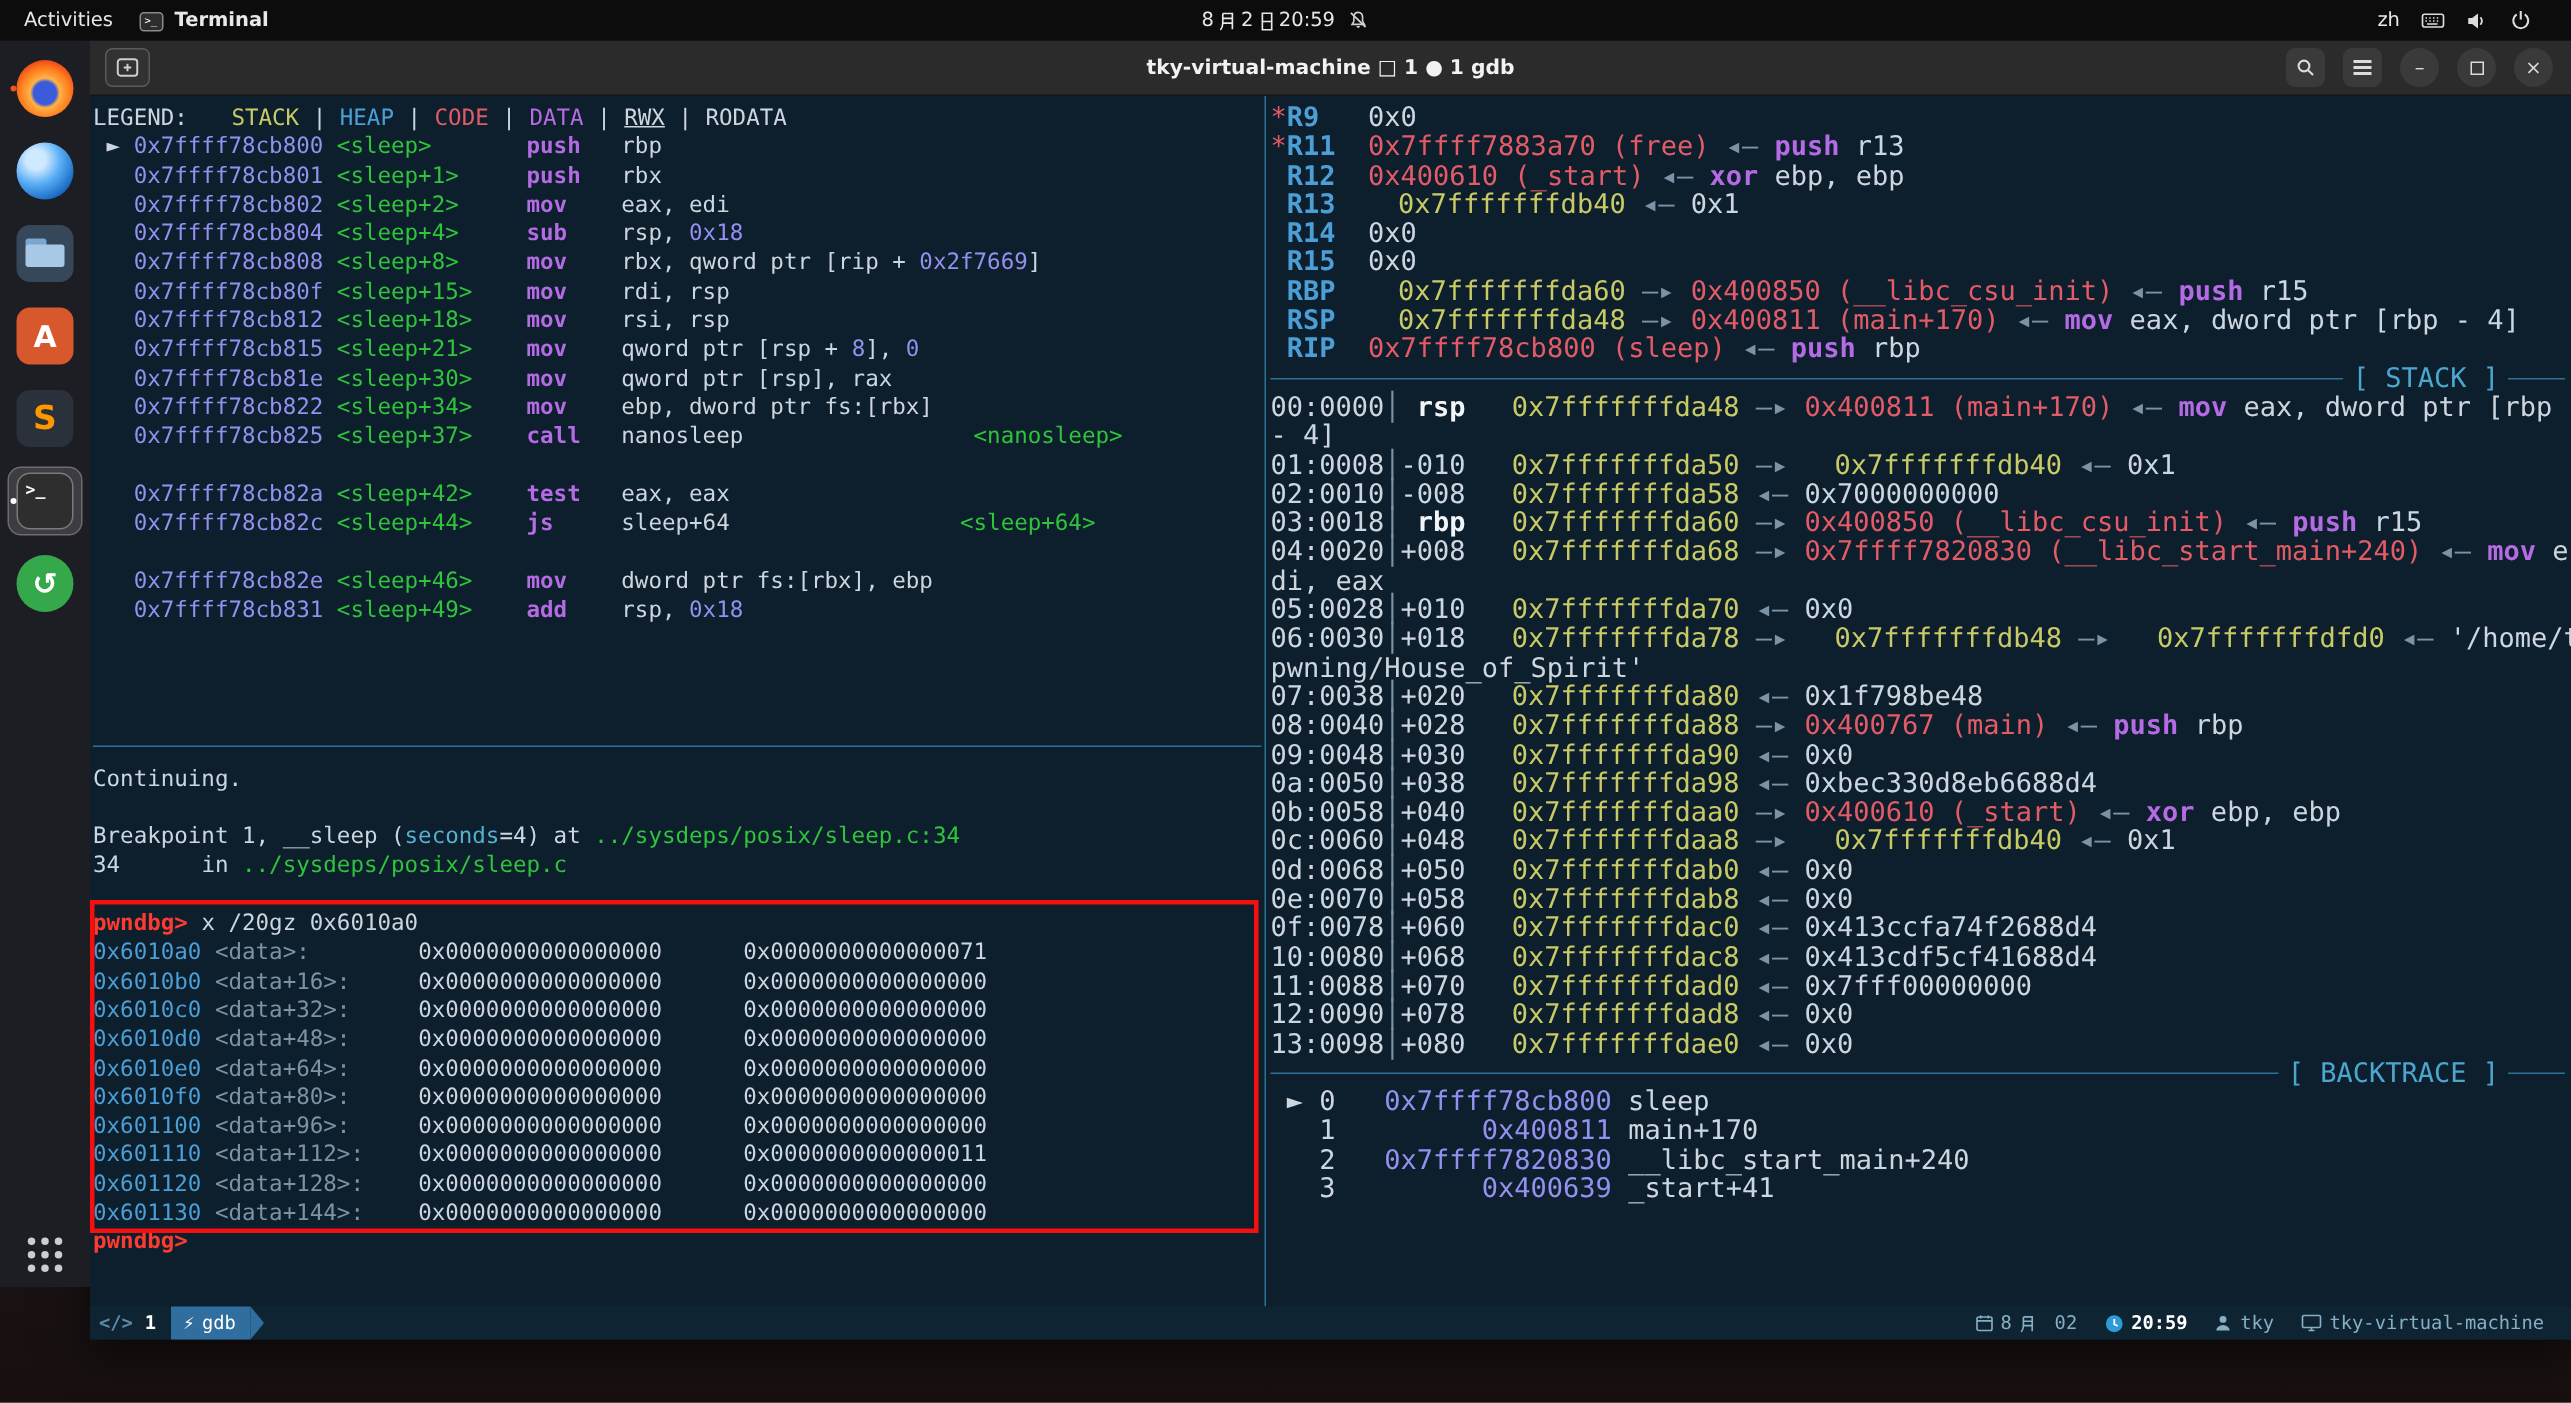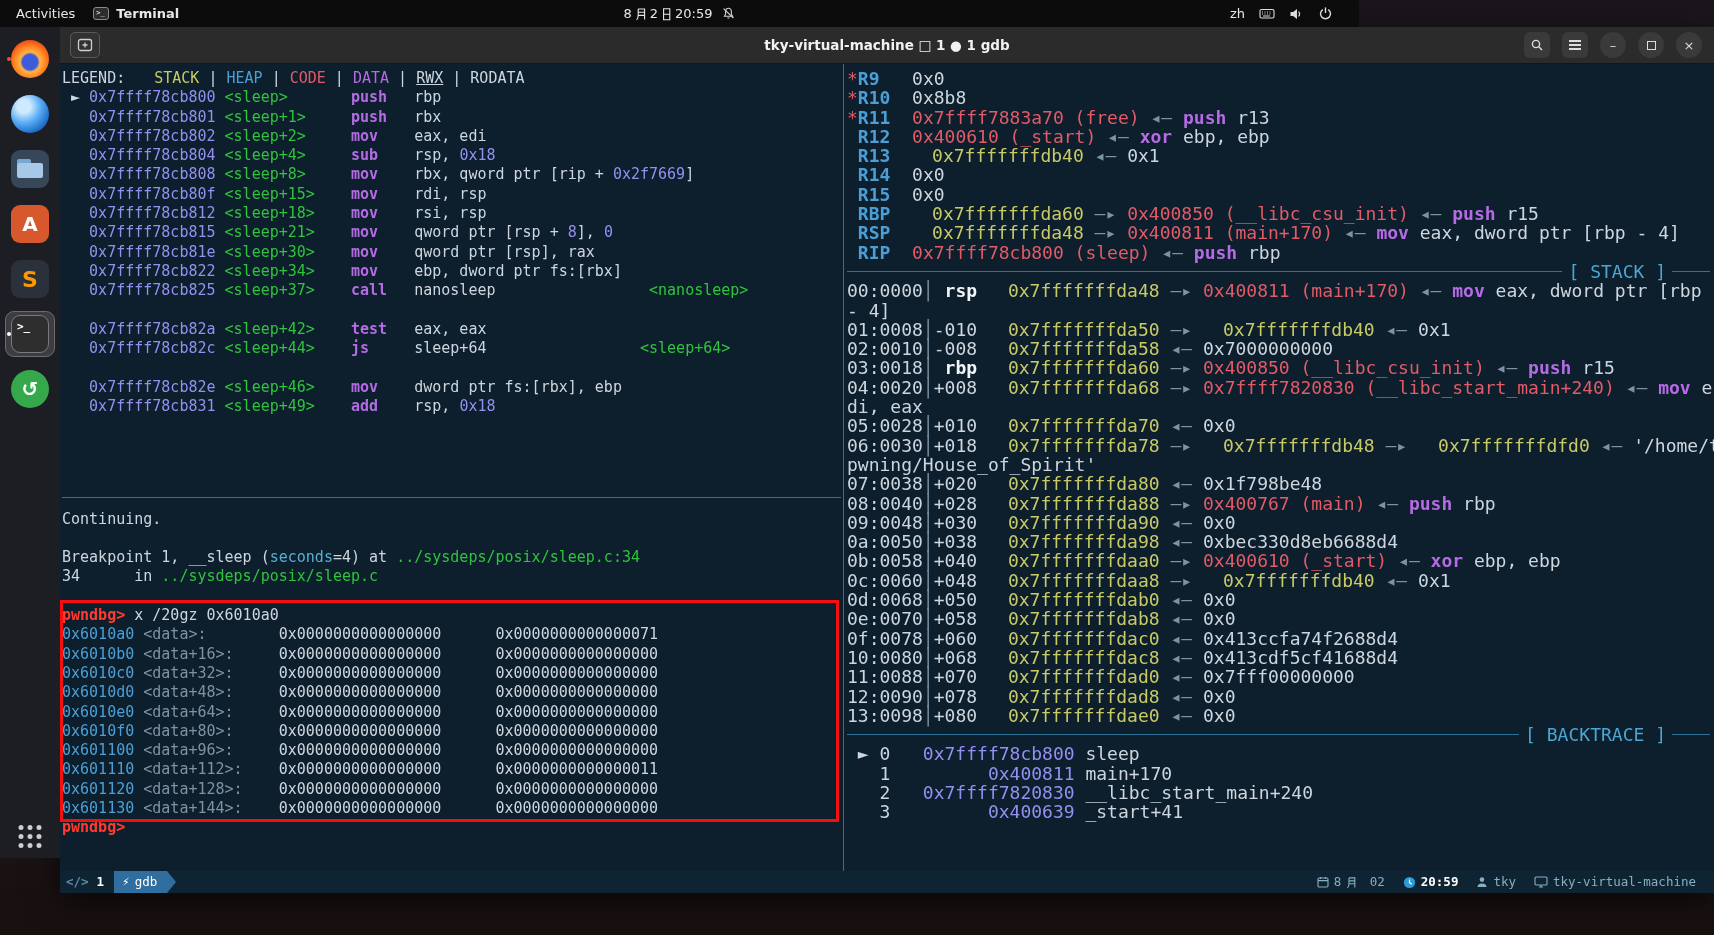--- a/index.html
+++ b/index.html
@@ -4,25 +4,25 @@
 <style>
   * { margin:0; padding:0; box-sizing:border-box; }
   html,body { width:1714px; height:935px; overflow:hidden; }
   body {
     position:relative;
     background:linear-gradient(180deg,#1c151d 0%,#251a22 60%,#17100f 100%);
     font-family:"DejaVu Sans","Liberation Sans",sans-serif;
   }
 
   
-  .topbar{position:absolute;left:0;top:0;width:1359px;height:27px;background:#0c0c0c;color:#e8e8e8;
+  .topbar{position:absolute;left:0;top:0;width:1714px;height:27px;background:#0c0c0c;color:#e8e8e8;
     display:flex;align-items:center;font-size:13px;z-index:30;}
   .tb-left{display:flex;align-items:center;gap:18px;padding-left:16px;}
   .tb-item{cursor:default;}
-  .tb-app{display:flex;align-items:center;gap:7px;font-weight:bold;}
+  .tb-app{display:flex;align-items:flex-end;gap:7px;font-weight:bold;}
   .mini-term{display:inline-block;width:16px;height:13px;background:#2d2d2d;border:1px solid #8a8a8a;border-radius:3px;
     color:#fff;font:7px/11px "DejaVu Sans Mono",monospace;text-align:left;padding-left:2px;}
   .mini-term::after{content:">_";}
   .tb-center{position:absolute;left:50%;transform:translateX(-50%);display:flex;align-items:center;gap:3px;font-size:13px;}
   .tb-center svg{display:block;}
   .tb-right{margin-left:auto;display:flex;align-items:center;gap:14px;padding-right:26px;}
   .tb-right svg{display:block;}
 
   
   .dock{position:absolute;left:0;top:27px;width:60px;height:831px;background:#1d1d24;z-index:20;
@@ -254,21 +254,20 @@
           <div class="tline"><span class="c-b">0x601110</span><span class="c-m"> &lt;data+112&gt;:</span><span class="c-d">    </span><span class="c-d">0x0000000000000000</span><span class="c-d">      </span><span class="c-d">0x0000000000000011</span></div>
           <div class="tline"><span class="c-b">0x601120</span><span class="c-m"> &lt;data+128&gt;:</span><span class="c-d">    </span><span class="c-d">0x0000000000000000</span><span class="c-d">      </span><span class="c-d">0x0000000000000000</span></div>
           <div class="tline"><span class="c-b">0x601130</span><span class="c-m"> &lt;data+144&gt;:</span><span class="c-d">    </span><span class="c-d">0x0000000000000000</span><span class="c-d">      </span><span class="c-d">0x0000000000000000</span></div>
           <div class="tline"><span class="c-R">pwndbg&gt; </span></div>
         </div>
     </div>
     <div class="vdivider"></div>
     <div class="pane pane-right">
       <div>
           <div class="tline"><span class="c-r">*</span><span class="c-B">R9</span><span class="c-d">   </span><span class="c-d">0x0</span></div>
-          <div class="tline"><span class="c-r">*</span><span class="c-B">R10</span><span class="c-d">  </span><span class="c-d">0x8b8</span></div>
           <div class="tline"><span class="c-r">*</span><span class="c-B">R11</span><span class="c-d">  </span><span class="c-r">0x7ffff7883a70 (free)</span><span class="c-m"> ◂— </span><span class="c-p">push</span><span class="c-d"> r13</span></div>
           <div class="tline"><span class="c-d"> </span><span class="c-B">R12</span><span class="c-d">  </span><span class="c-r">0x400610 (_start)</span><span class="c-m"> ◂— </span><span class="c-p">xor</span><span class="c-d"> ebp, ebp</span></div>
           <div class="tline"><span class="c-d"> </span><span class="c-B">R13</span><span class="c-d">  </span><span class="c-y">0x7fffffffdb40</span><span class="c-m"> ◂— </span><span class="c-d">0x1</span></div>
           <div class="tline"><span class="c-d"> </span><span class="c-B">R14</span><span class="c-d">  </span><span class="c-d">0x0</span></div>
           <div class="tline"><span class="c-d"> </span><span class="c-B">R15</span><span class="c-d">  </span><span class="c-d">0x0</span></div>
           <div class="tline"><span class="c-d"> </span><span class="c-B">RBP</span><span class="c-d">  </span><span class="c-y">0x7fffffffda60</span><span class="c-m"> —▸ </span><span class="c-r">0x400850 (__libc_csu_init)</span><span class="c-m"> ◂— </span><span class="c-p">push</span><span class="c-d"> r15</span></div>
           <div class="tline"><span class="c-d"> </span><span class="c-B">RSP</span><span class="c-d">  </span><span class="c-y">0x7fffffffda48</span><span class="c-m"> —▸ </span><span class="c-r">0x400811 (main+170)</span><span class="c-m"> ◂— </span><span class="c-p">mov</span><span class="c-d"> eax, dword ptr [rbp - 4]</span></div>
           <div class="tline"><span class="c-d"> </span><span class="c-B">RIP</span><span class="c-d">  </span><span class="c-r">0x7ffff78cb800 (sleep)</span><span class="c-m"> ◂— </span><span class="c-p">push</span><span class="c-d"> rbp</span></div>
         </div>
       <div class="secdiv">

